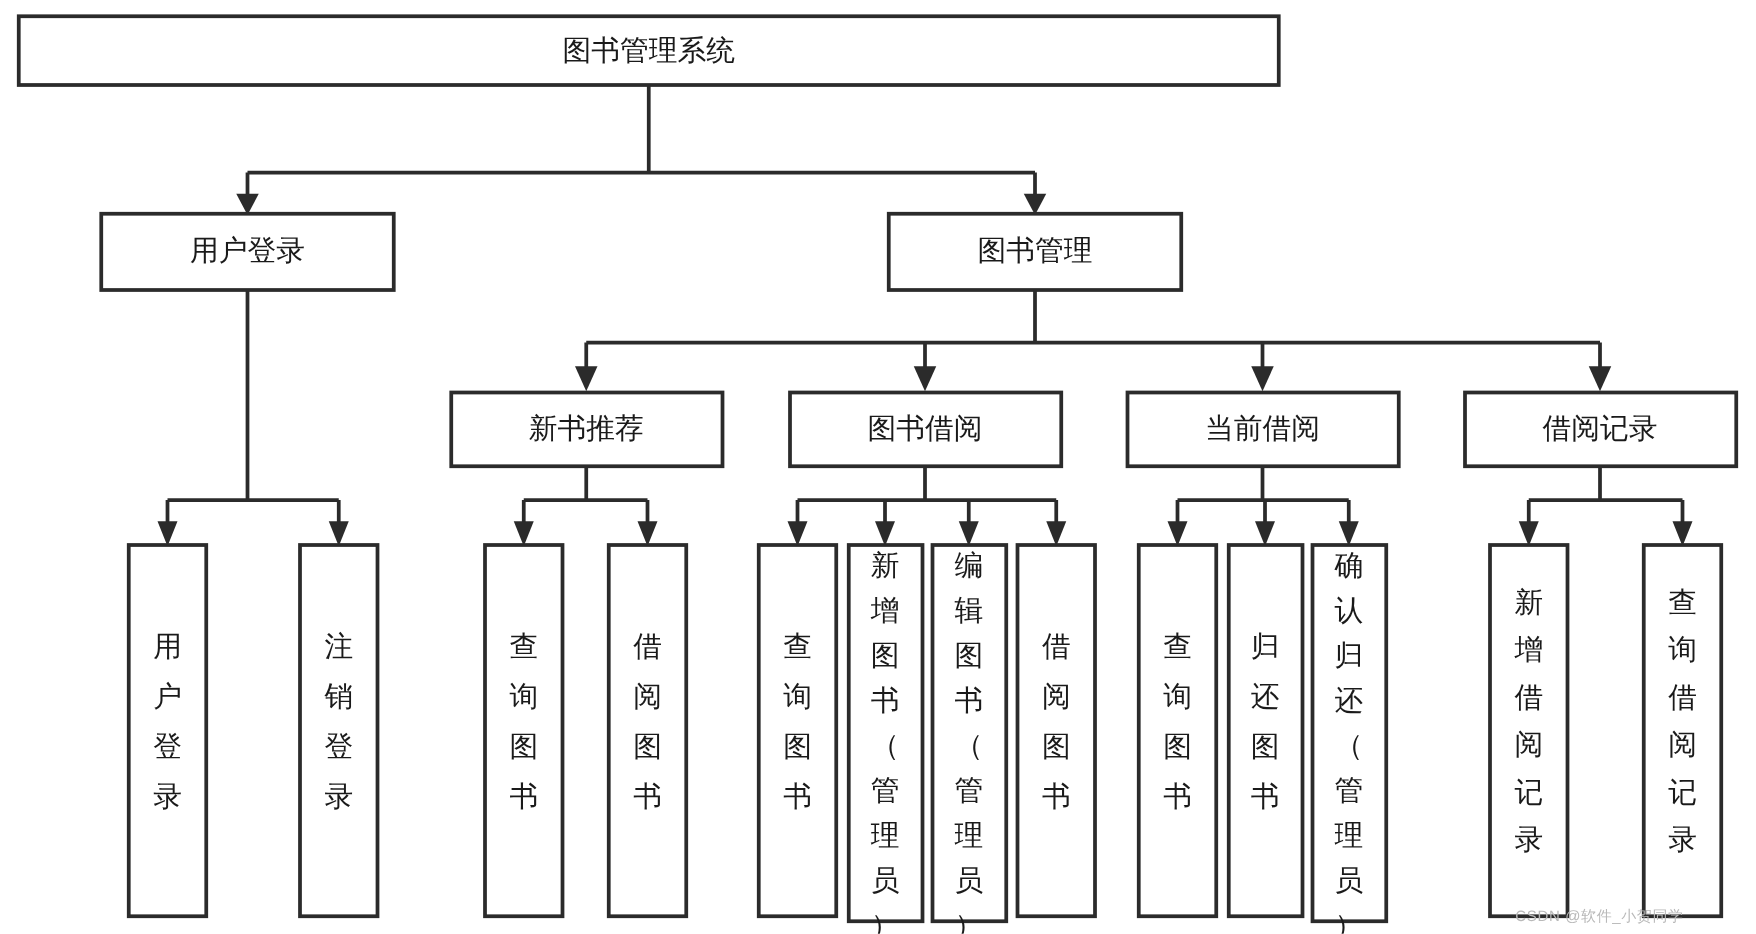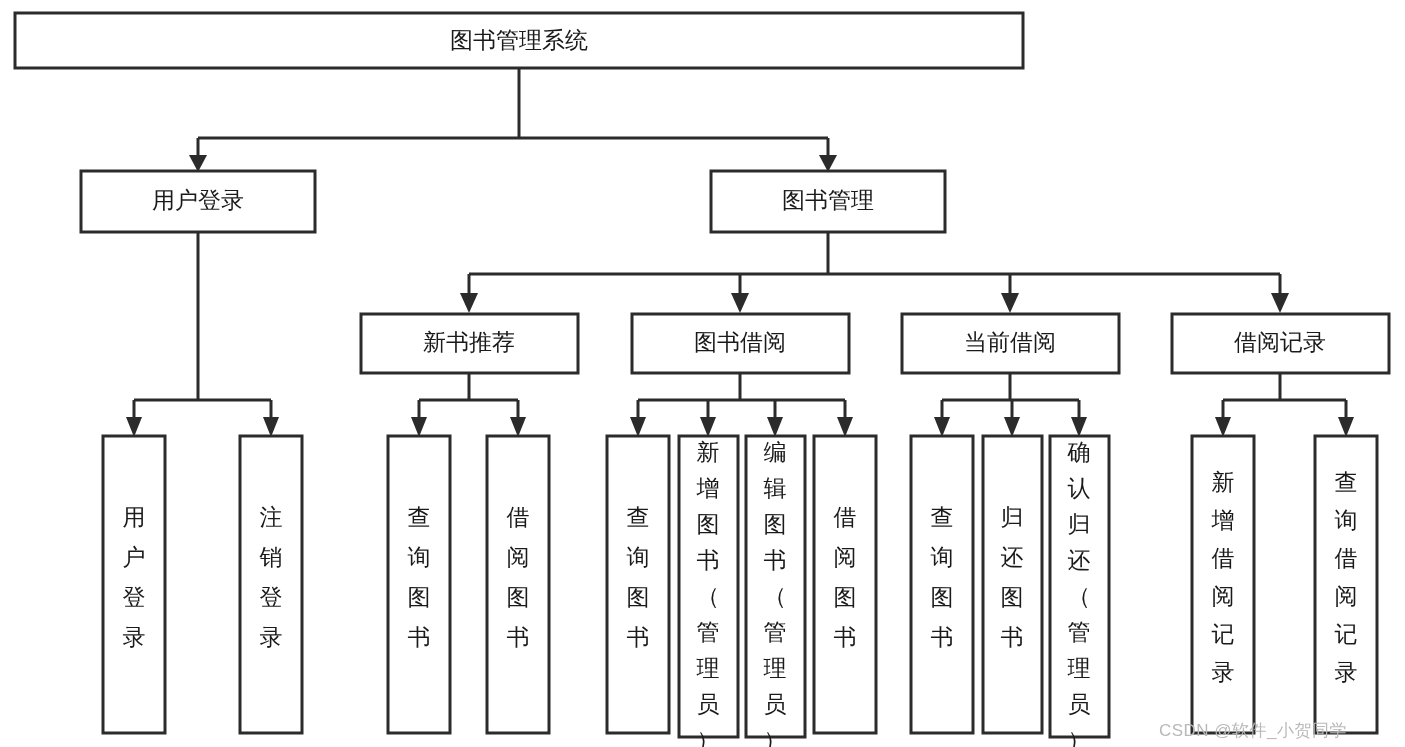--- a/index.html
+++ b/index.html
@@ -51,21 +51,21 @@
     font-family: "Liberation Sans", "DejaVu Sans", sans-serif;
     fill: #1a1a1a;
     font-size: 23px;
     text-anchor: middle;
   }
   .watermark {
     position: absolute;
     right: 8px;
     bottom: 5px;
     font-family: "Liberation Sans", "DejaVu Sans", sans-serif;
-    font-size: 17px;
+    font-size: 12px;
     color: #b9b9b9;
     letter-spacing: 0.5px;
     white-space: nowrap;
     pointer-events: none;
   }
 </style>
 </head>
 <body>
 
 <div id="diagram-root">

